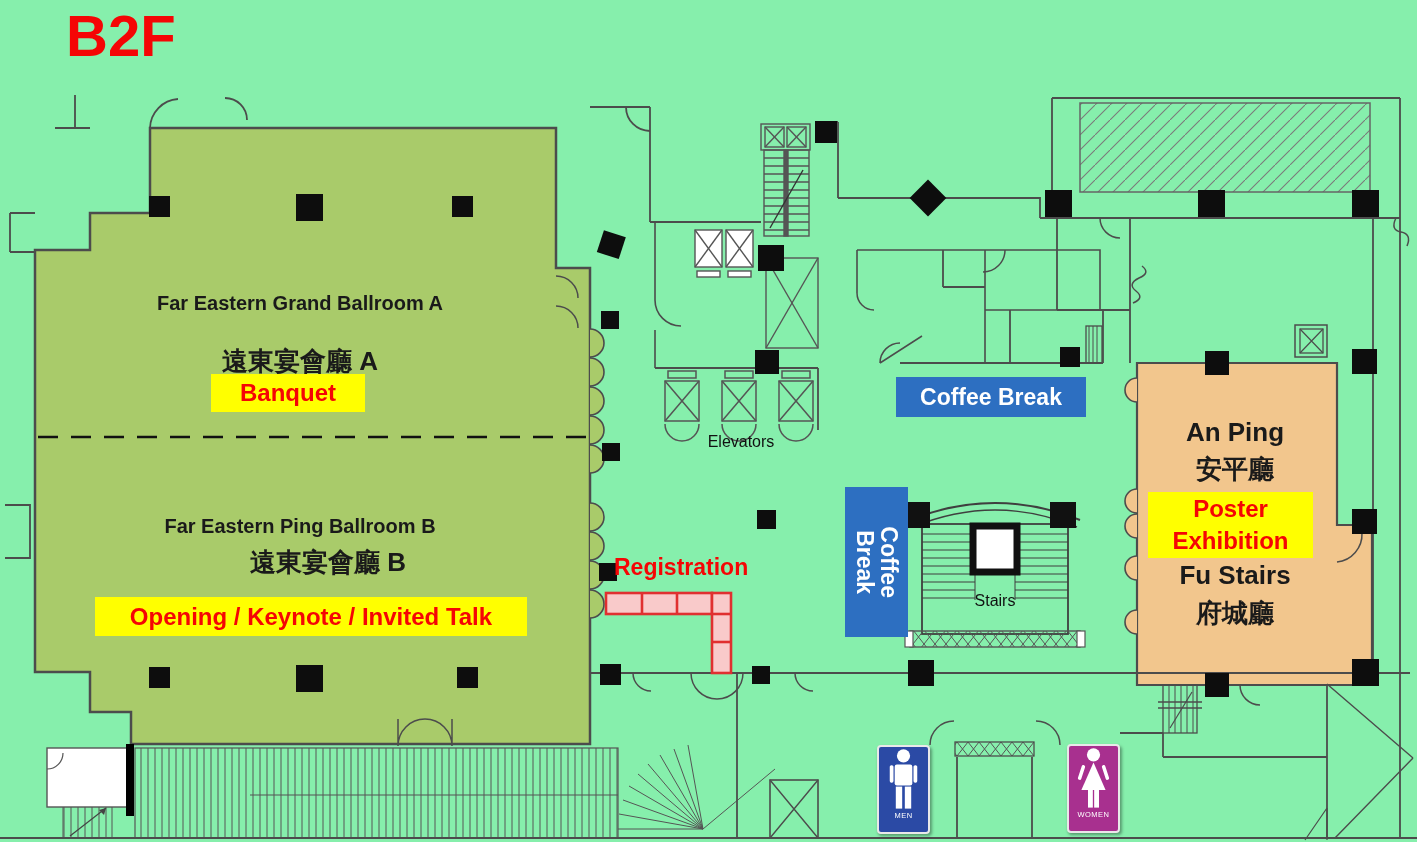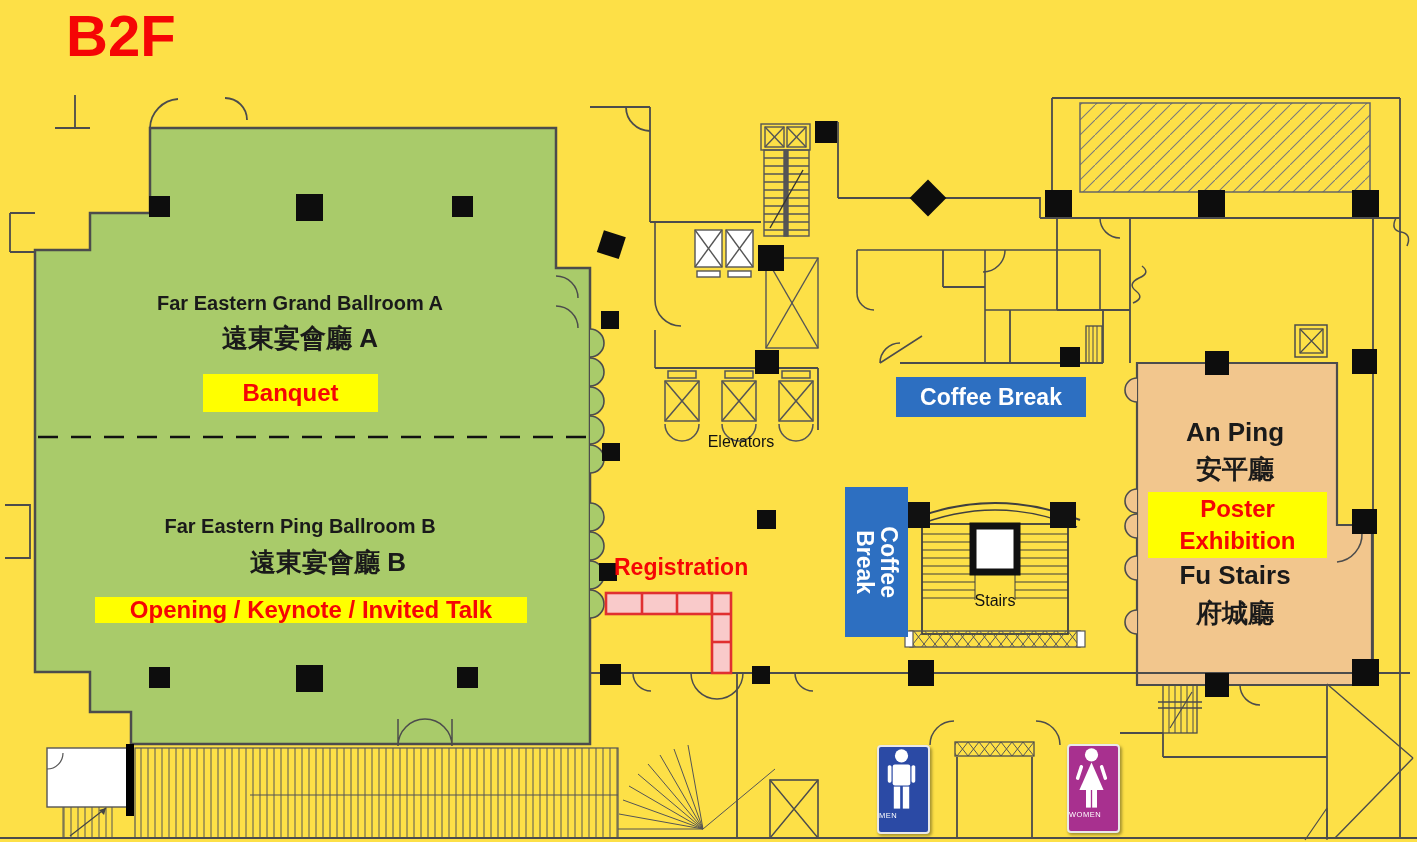--- a/index.html
+++ b/index.html
@@ -8,37 +8,37 @@
     --coffee-bg:#2d6fc1;
     --highlight:#ffff00;
     --accent-red:#f50505;
     --men-sign:#2b4aa5;
     --women-sign:#a8308f;
     --reg-fill:#f9caca;
     --reg-border:#e03030;
     --wall:#4c4c4c;
   }
   html,body{margin:0;padding:0;background:#ffffff;}
-  .stage{position:relative;width:1417px;height:842px;background:#fde047;overflow:hidden;
+  .stage{position:relative;width:1417px;height:842px;background:#86efac;overflow:hidden;
          font-family:"Liberation Sans","DejaVu Sans",sans-serif;}
   .plan-svg{position:absolute;left:0;top:0;}
   .lbl{position:absolute;white-space:nowrap;}
   .center{transform:translateX(-50%);}
   .floor-title{left:66px;top:2px;font-size:58px;font-weight:bold;color:var(--accent-red);}
   .room-title{font-size:20px;font-weight:bold;color:#1a1a1a;}
   .room-title-zh{font-size:26px;font-weight:bold;color:#1a1a1a;}
   .hl-box{position:absolute;background:var(--highlight);display:flex;align-items:center;justify-content:center;
           font-weight:bold;color:var(--accent-red);}
   .blue-box{position:absolute;background:var(--coffee-bg);display:flex;align-items:center;justify-content:center;
             color:#fff;font-weight:bold;font-size:23px;}
   .vcb span{display:block;width:88px;transform:rotate(90deg);text-align:center;line-height:1.05;}
   .plain-label{font-size:16px;color:#111;}
   .reg-label{font-size:23px;font-weight:bold;color:var(--accent-red);}
   .sign{position:absolute;width:49px;height:85px;border-radius:4px;border:2px solid #e9e9e9;
-        box-shadow:1.5px 2px 3px rgba(0,0,0,.35);display:flex;flex-direction:column;align-items:flex-start;}
+        box-shadow:1.5px 2px 3px rgba(0,0,0,.35);display:flex;flex-direction:column;align-items:center;}
   .sign-label{color:#fff;font-size:7.5px;letter-spacing:.5px;margin-top:-2px;}
   .poster-box{line-height:32px;text-align:center;font-size:24px;}
 </style>
 </head>
 <body>
 
 <div class="stage">
 
   <svg class="plan-svg" width="1417" height="842" viewBox="0 0 1417 842">
     <defs>
@@ -283,49 +283,49 @@
       <rect x="1205" y="351" width="24" height="24"></rect>
         <rect x="1205" y="673" width="24" height="24"></rect>
       <rect x="1060" y="347" width="20" height="20"></rect>
       <rect x="915" y="185" width="26" height="26" transform="rotate(45 928 198)"></rect>
     </g>
   </svg>
 
   <div class="lbl floor-title">B2F</div>
 
   <div class="lbl room-title center" style="left:300px;top:292px;">Far Eastern Grand Ballroom A</div>
-  <div class="lbl room-title-zh center" style="left:300px;top:321px;">遠東宴會廳 A</div>
-  <div class="hl-box" style="left:203px;top:374px;width:175px;height:38px;font-size:24px;">
+  <div class="lbl room-title-zh center" style="left:300px;top:344px;">遠東宴會廳 A</div>
+  <div class="hl-box" style="left:211px;top:374px;width:154px;height:38px;font-size:24px;">
     <span>Banquet</span>
   </div>
 
   <div class="lbl room-title center" style="left:300px;top:515px;">Far Eastern Ping Ballroom B</div>
   <div class="lbl room-title-zh center" style="left:300px;top:545px;margin-left:28px;">遠東宴會廳 B</div>
-  <div class="hl-box" style="left:95px;top:597px;width:432px;height:26px;font-size:24px;">
+  <div class="hl-box" style="left:95px;top:597px;width:432px;height:39px;font-size:24px;">
     <span>Opening / Keynote / Invited Talk</span>
   </div>
 
   <div class="lbl plain-label center" style="left:741px;top:433px;">Elevators</div>
 
   <div class="blue-box" style="left:896px;top:377px;width:190px;height:40px;">
     <span>Coffee Break</span>
   </div>
 
   <div class="blue-box vcb" style="left:845px;top:487px;width:63px;height:150px;">
     <span>Coffee Break</span>
   </div>
 
   <div class="lbl reg-label" style="left:614px;top:554px;">Registration</div>
 
   <div class="lbl plain-label center" style="left:995px;top:592px;">Stairs</div>
 
   <div class="lbl room-title center" style="left:1235px;top:417px;font-size:26px;">An Ping</div>
   <div class="lbl room-title-zh center" style="left:1235px;top:452px;">安平廳</div>
 
-  <div class="hl-box poster-box" style="left:1148px;top:492px;width:179px;height:66px;flex-direction:column;">
+  <div class="hl-box poster-box" style="left:1148px;top:492px;width:165px;height:66px;flex-direction:column;">
     <span>Poster</span>
     <span>Exhibition</span>
   </div>
 
   <div class="lbl room-title center" style="left:1235px;top:560px;font-size:26px;">Fu Stairs</div>
   <div class="lbl room-title-zh center" style="left:1235px;top:596px;">府城廳</div>
 
   <div class="sign" style="left:877px;top:745px;background:var(--men-sign);">
     <svg width="45" height="66" viewBox="0 0 40 60">
       <circle cx="20" cy="8" r="6" fill="#fff"></circle>

